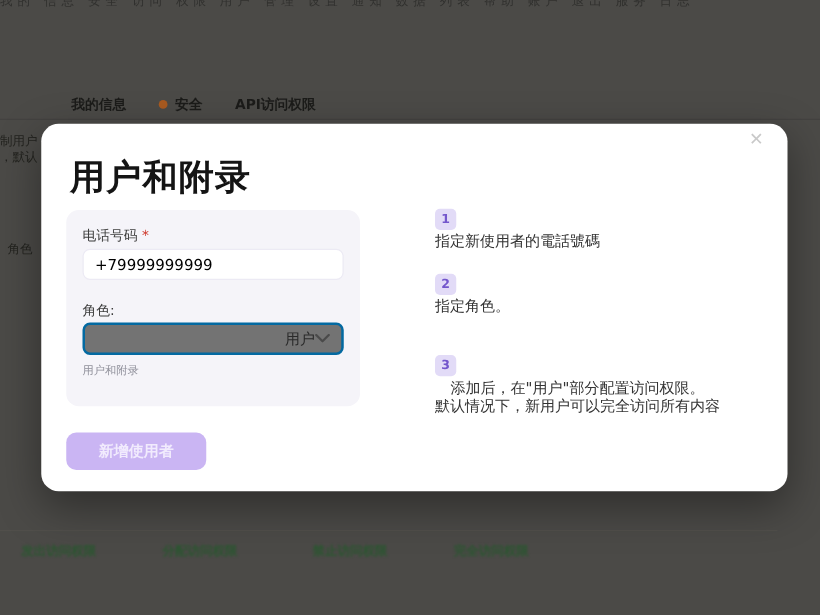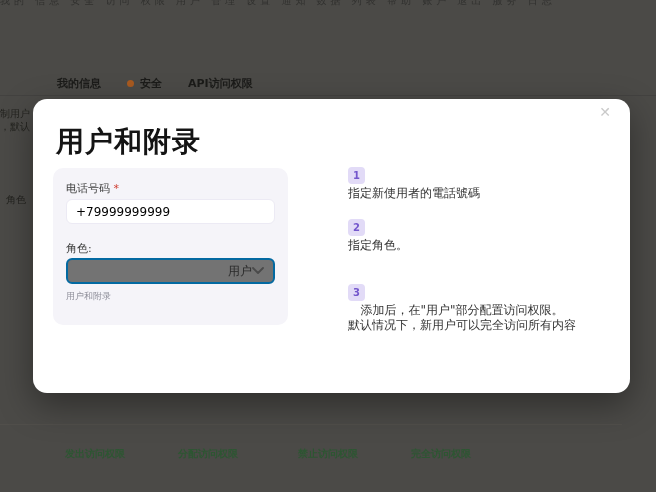--- a/index.html
+++ b/index.html
@@ -39,23 +39,23 @@
     filter:blur(0.6px); line-height:13px; white-space:pre;
   }
   .bg-botline {
     position:absolute; left:0; top:424px; width:622px; height:1px;
     background:#55544e; opacity:.6;
   }
   .bg-links {
     position:absolute; left:0; top:431px; width:656px; height:16px;
   }
   .bg-link {
-    position:absolute; top:16px;
+    position:absolute; top:3px;
     font-size:10px; font-weight:700; color:#2d5632;
-    filter:blur(0.7px); white-space:nowrap;margin-left:48px;
+    filter:blur(0.7px); white-space:nowrap;
   }
 
   
   .modal {
     position:absolute; left:33px; top:99px; width:597px; height:294px;
     background:#ffffff; border-radius:14px;
     box-shadow:0 12px 34px rgba(0,0,0,.38);
   }
   .modal-close {
     position:absolute; right:14px; top:2px;
@@ -164,20 +164,21 @@
     <div class="select-box">
       <span>用户</span>
       <svg width="12" height="8" viewBox="0 0 12 8">
         <path d="M1 1 L6 6 L11 1" fill="none" stroke="#4a4a4a" stroke-width="1.8" stroke-linecap="round" stroke-linejoin="round"></path>
       </svg>
     </div>
 
     <div class="helper-text">用户和附录</div>
   </div>
 
+  <button class="submit-btn">新增使用者</button>
 
   <div class="steps">
     <div class="step-badge b1">1</div>
     <div class="step-text t1"><span>指定新使用者的電話號碼</span></div>
 
     <div class="step-badge b2">2</div>
     <div class="step-text t2"><span>指定角色。</span><br></div>
 
     <div class="step-badge b3">3</div>
     <div class="step-text t3"><span>添加后，在"用户"部分配置访问权限。</span><br><span>默认情况下，新用户可以完全访问所有内容</span></div>

